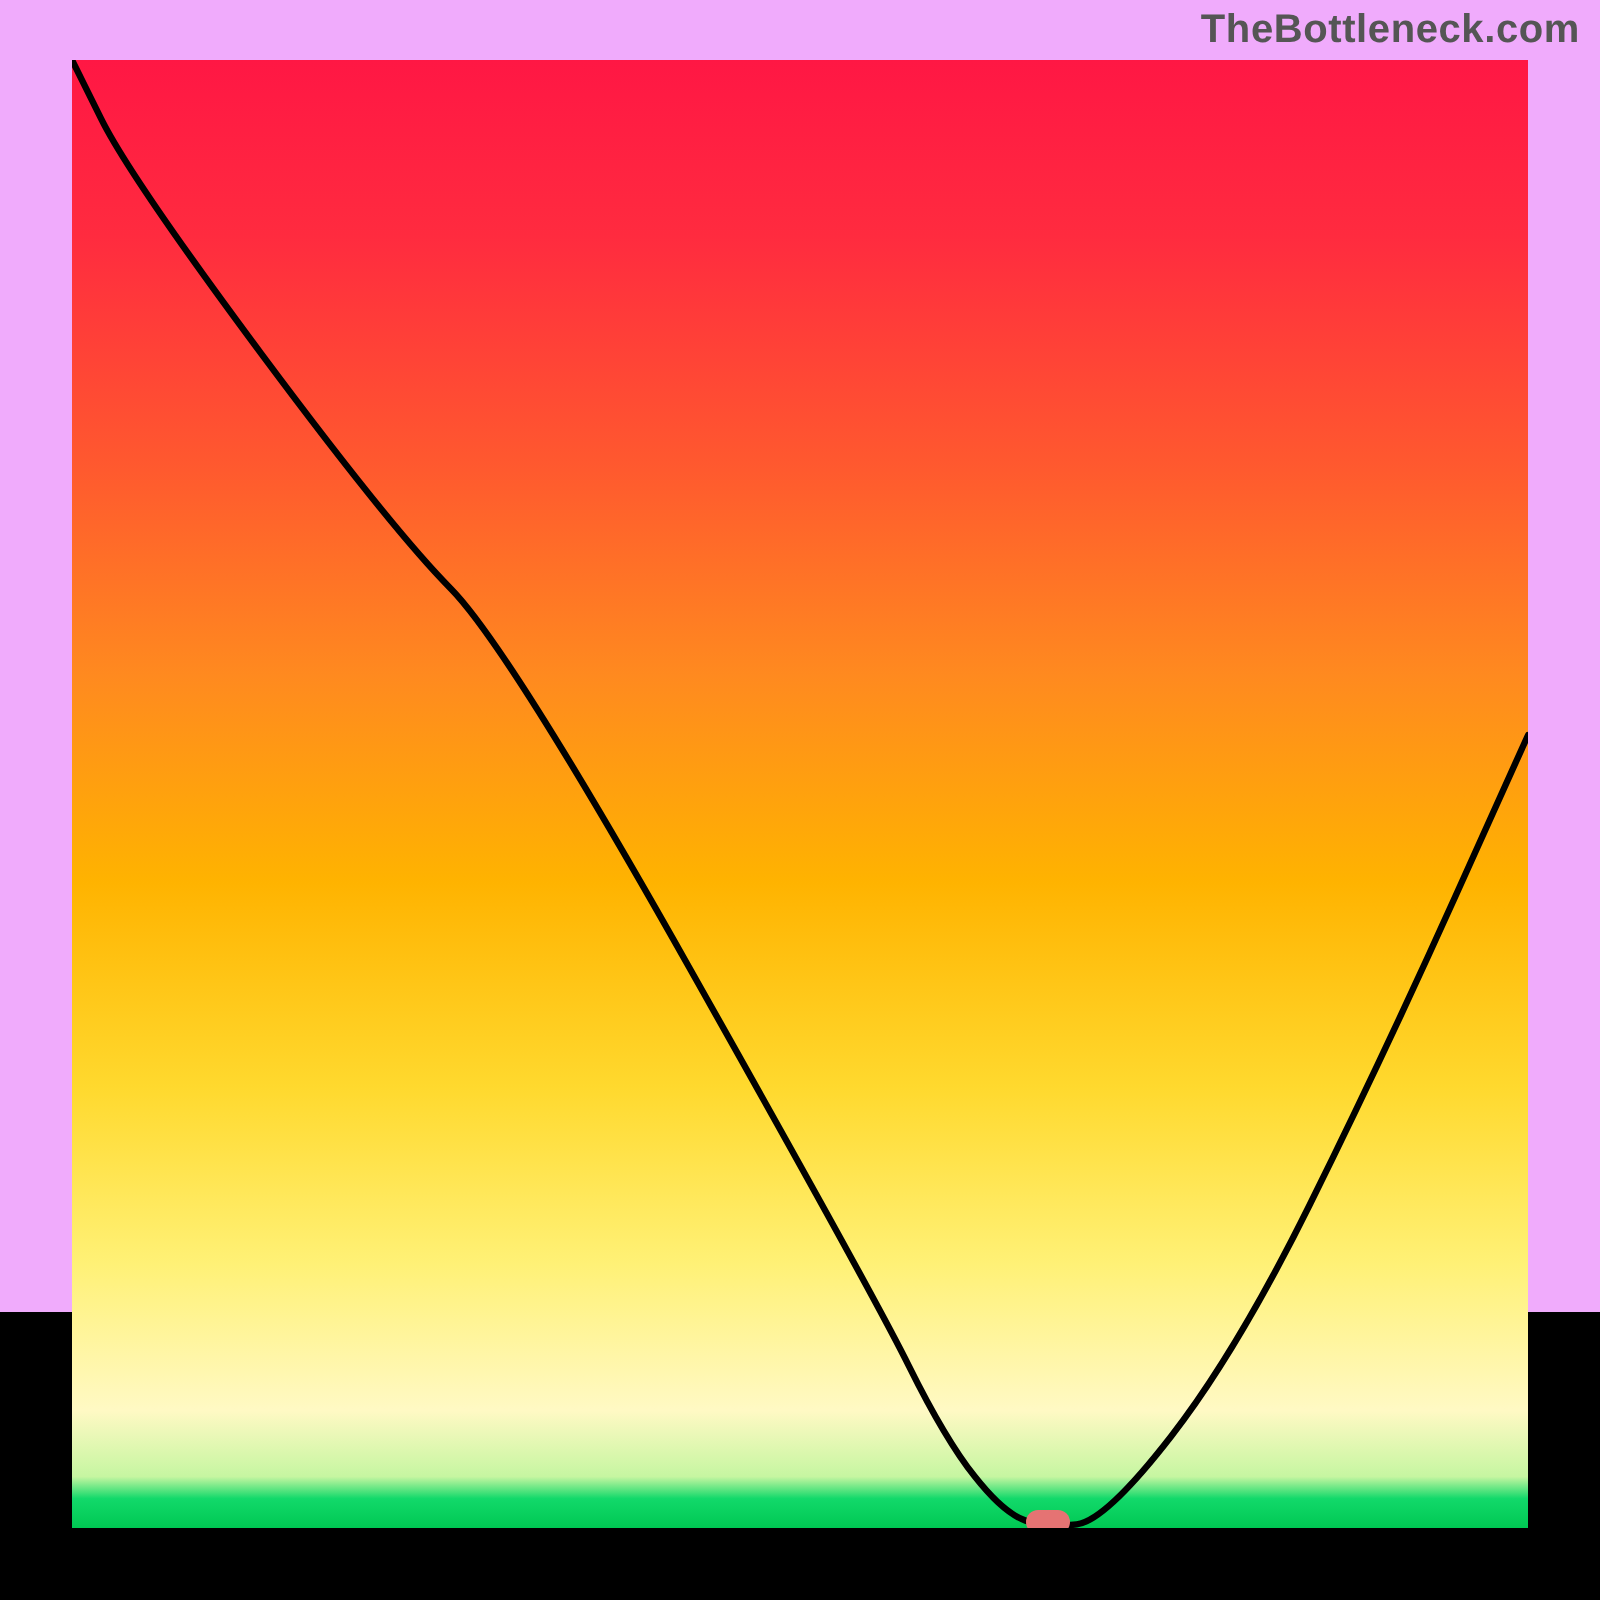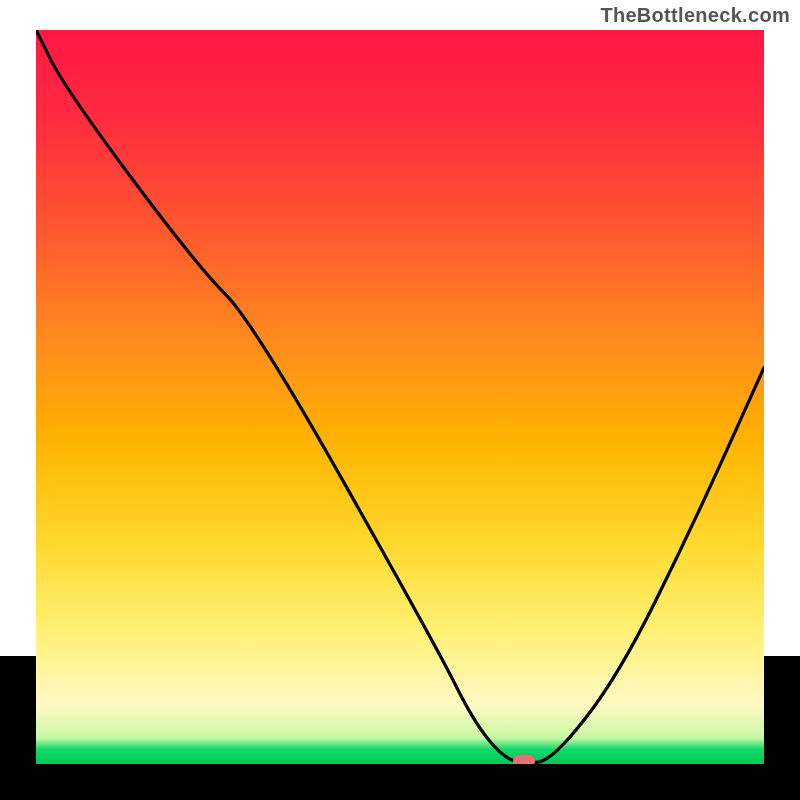--- a/index.html
+++ b/index.html
@@ -8,21 +8,21 @@
     width: 800px;
     height: 800px;
     background: #000;
     font-family: Arial, Helvetica, sans-serif;
     overflow: hidden;
   }
   .frame {
     position: relative;
     width: 800px;
     height: 656px;
-    background: #ffffff;
+    background: #f0abfc;
   }
   .watermark {
     position: absolute;
     top: 4px;
     right: 10px;
     color: #555;
     font-size: 20px;
     font-weight: 600;
     letter-spacing: 0.3px;
     user-select: none;

